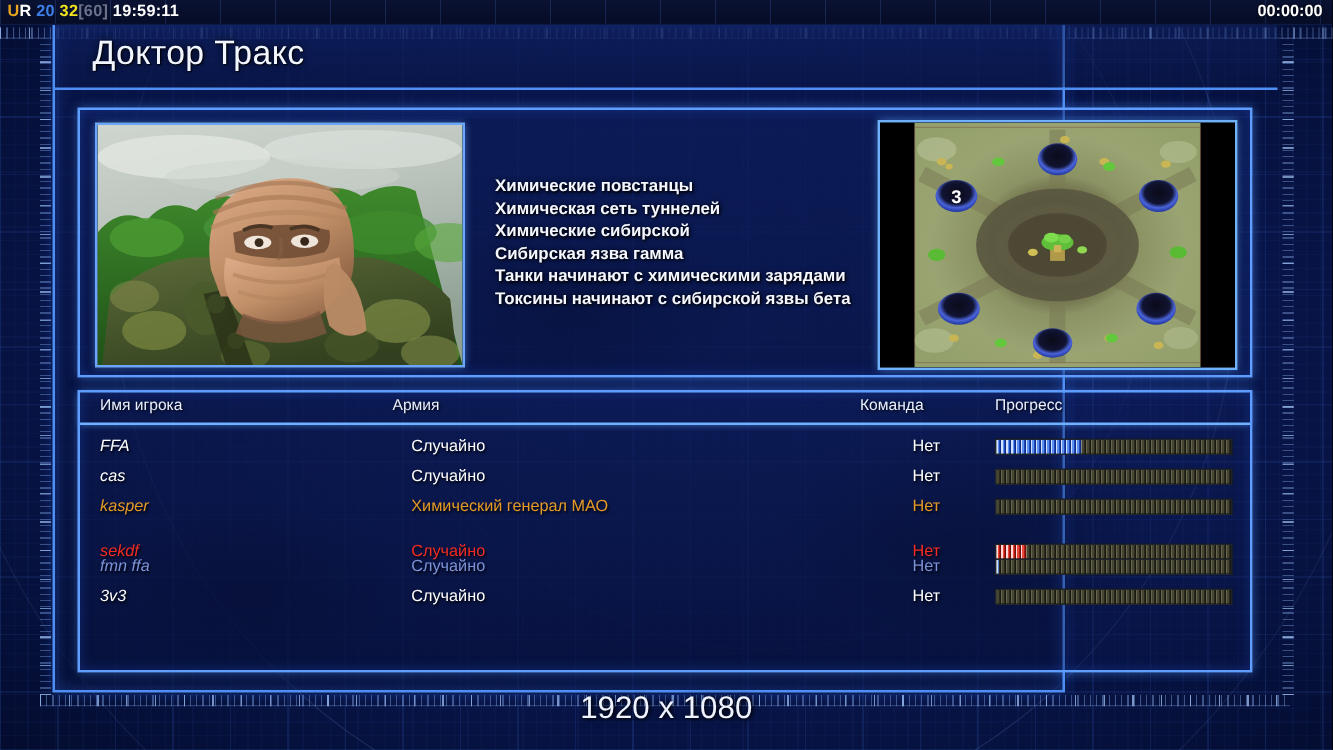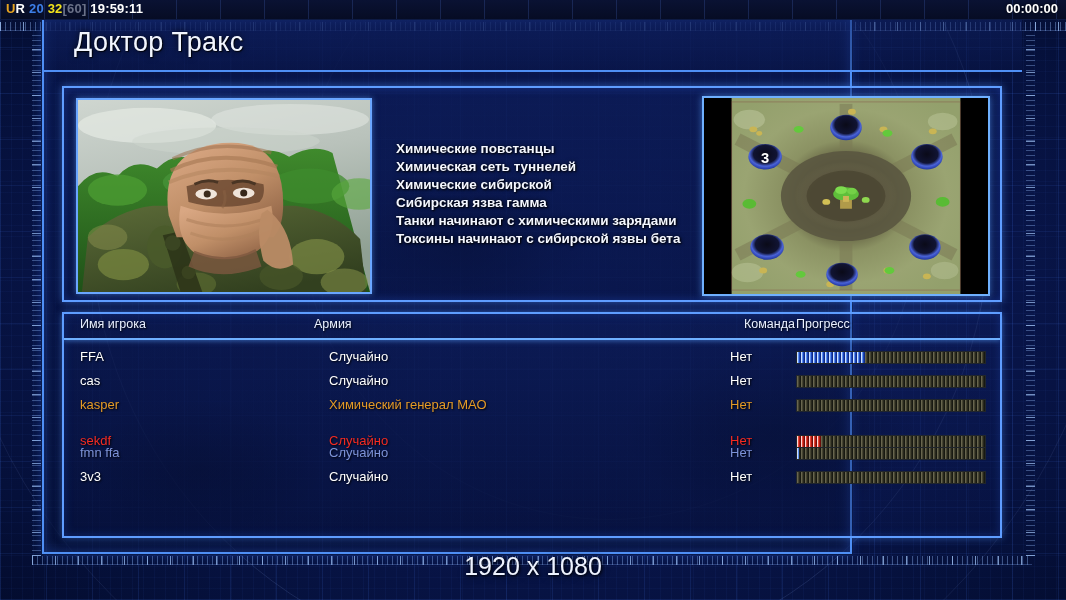--- a/index.html
+++ b/index.html
@@ -174,32 +174,32 @@
     box-shadow:0 1px 5px rgba(90,160,255,.55);
   }
   #tablehead .th{
     position:absolute; top:3px;
     font-size:12.5px; color:#e9f0ff; font-weight:400;
     text-shadow:1px 1px 2px rgba(0,0,0,.9);
     white-space:nowrap;
   }
   .col-name{ left:16px; }
   .col-army{ left:250px; }
-  .col-team{ left:680px; }
+  .col-team{ left:624px; }
   .col-prog{ left:732px; }
 
   .prow{
     position:absolute; left:0; width:100%; height:24px;
   }
   .prow .cell{
     position:absolute; top:3px;
     font-size:13px; white-space:nowrap;
     text-shadow:1px 1px 2px rgba(0,0,0,.9);
   }
-  .prow .cell.col-name{ left:16px; }
+  .prow .cell.col-name{ left:16px;font-style:italic; }
   .prow .cell.col-army{ left:265px; }
   .prow .cell.col-team{ left:666px; }
 
   
   .pbar{
     position:absolute; left:732px; top:5px;
     width:190px; height:13px;
     background:#0a0d07;
     border:1px solid #20252c;
     box-shadow:0 0 3px rgba(0,0,0,.8) inset;

